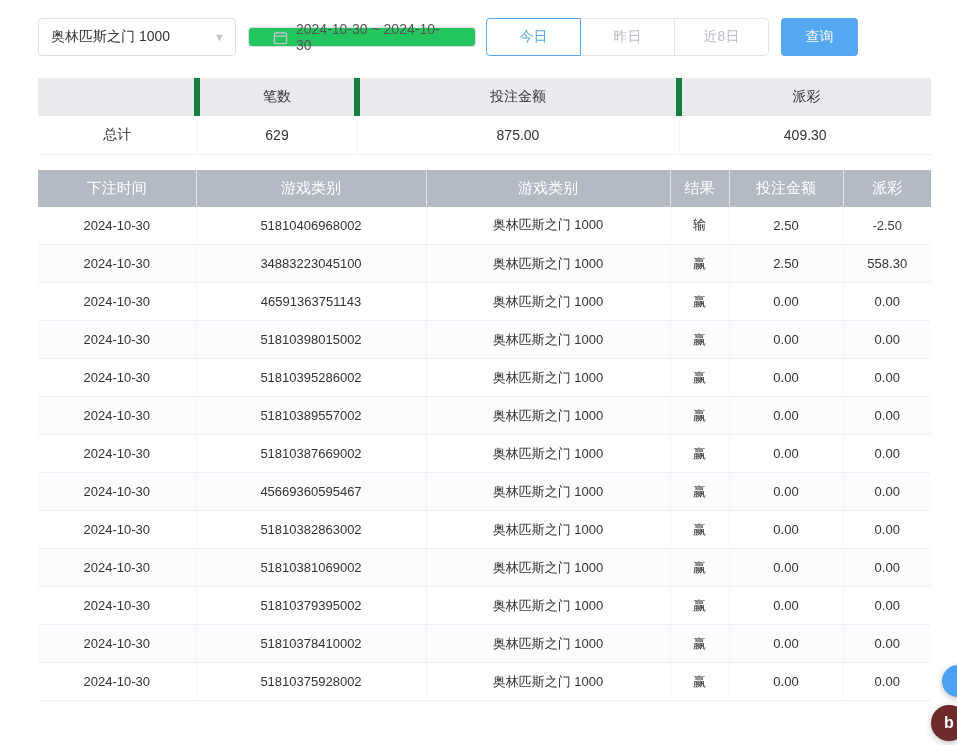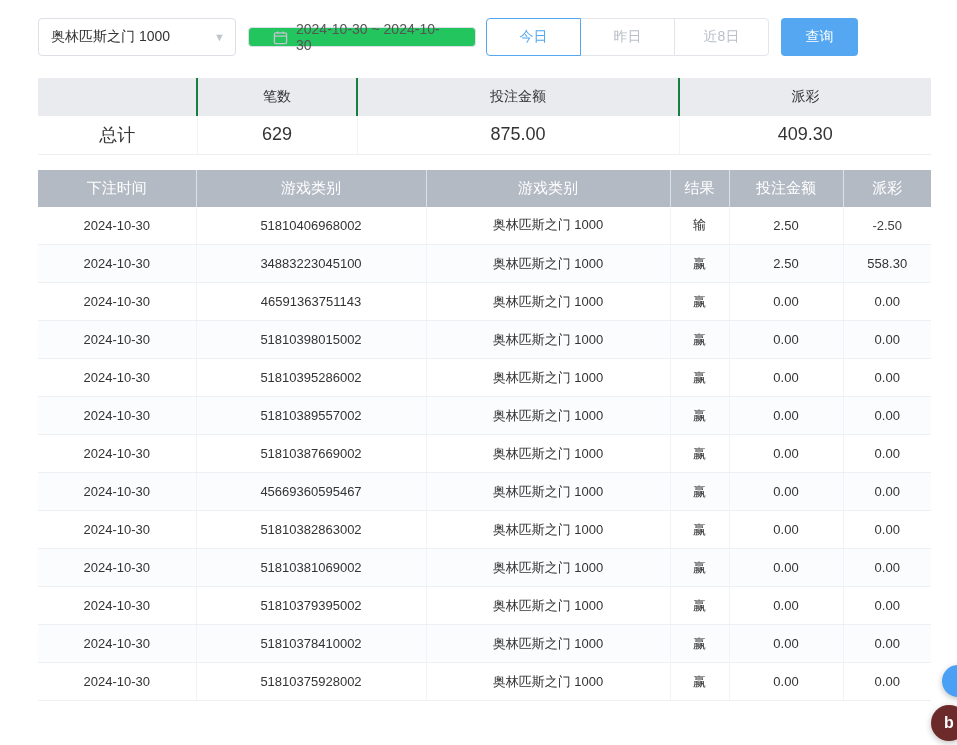--- a/index.html
+++ b/index.html
@@ -50,25 +50,25 @@
     width: 77px; height: 38px; margin-left: 12px;
     background: #54a7f0; color: #fff; border: none; border-radius: 4px;
     font-size: 14px; cursor: pointer; font-family: inherit;
   }
 
   
   table { border-collapse: collapse; table-layout: fixed; width: 893px; }
   .summary-table { margin-bottom: 15px; }
   .summary-table th {
     background: #e9ebef; height: 38px; font-size: 14px; font-weight: normal;
-    color: #333; border-right: 2px solid #15803d;
+    color: #333; border-right: 6px solid #15803d;
   }
   .summary-table th:last-child { border-right: none; }
   .summary-table td {
-    height: 38px; font-size: 18px; text-align: center; background: #fff;
+    height: 38px; font-size: 14px; text-align: center; background: #fff;
     border-bottom: 1px solid #eceef1; border-right: 1px solid #f2f3f6;
   }
   .summary-table td:last-child { border-right: none; }
 
   
   .records-table th {
     background: #b4bac4; color: #fff; height: 37px;
     font-size: 15px; font-weight: normal;
     border-right: 1px solid rgba(255,255,255,0.55);
   }

